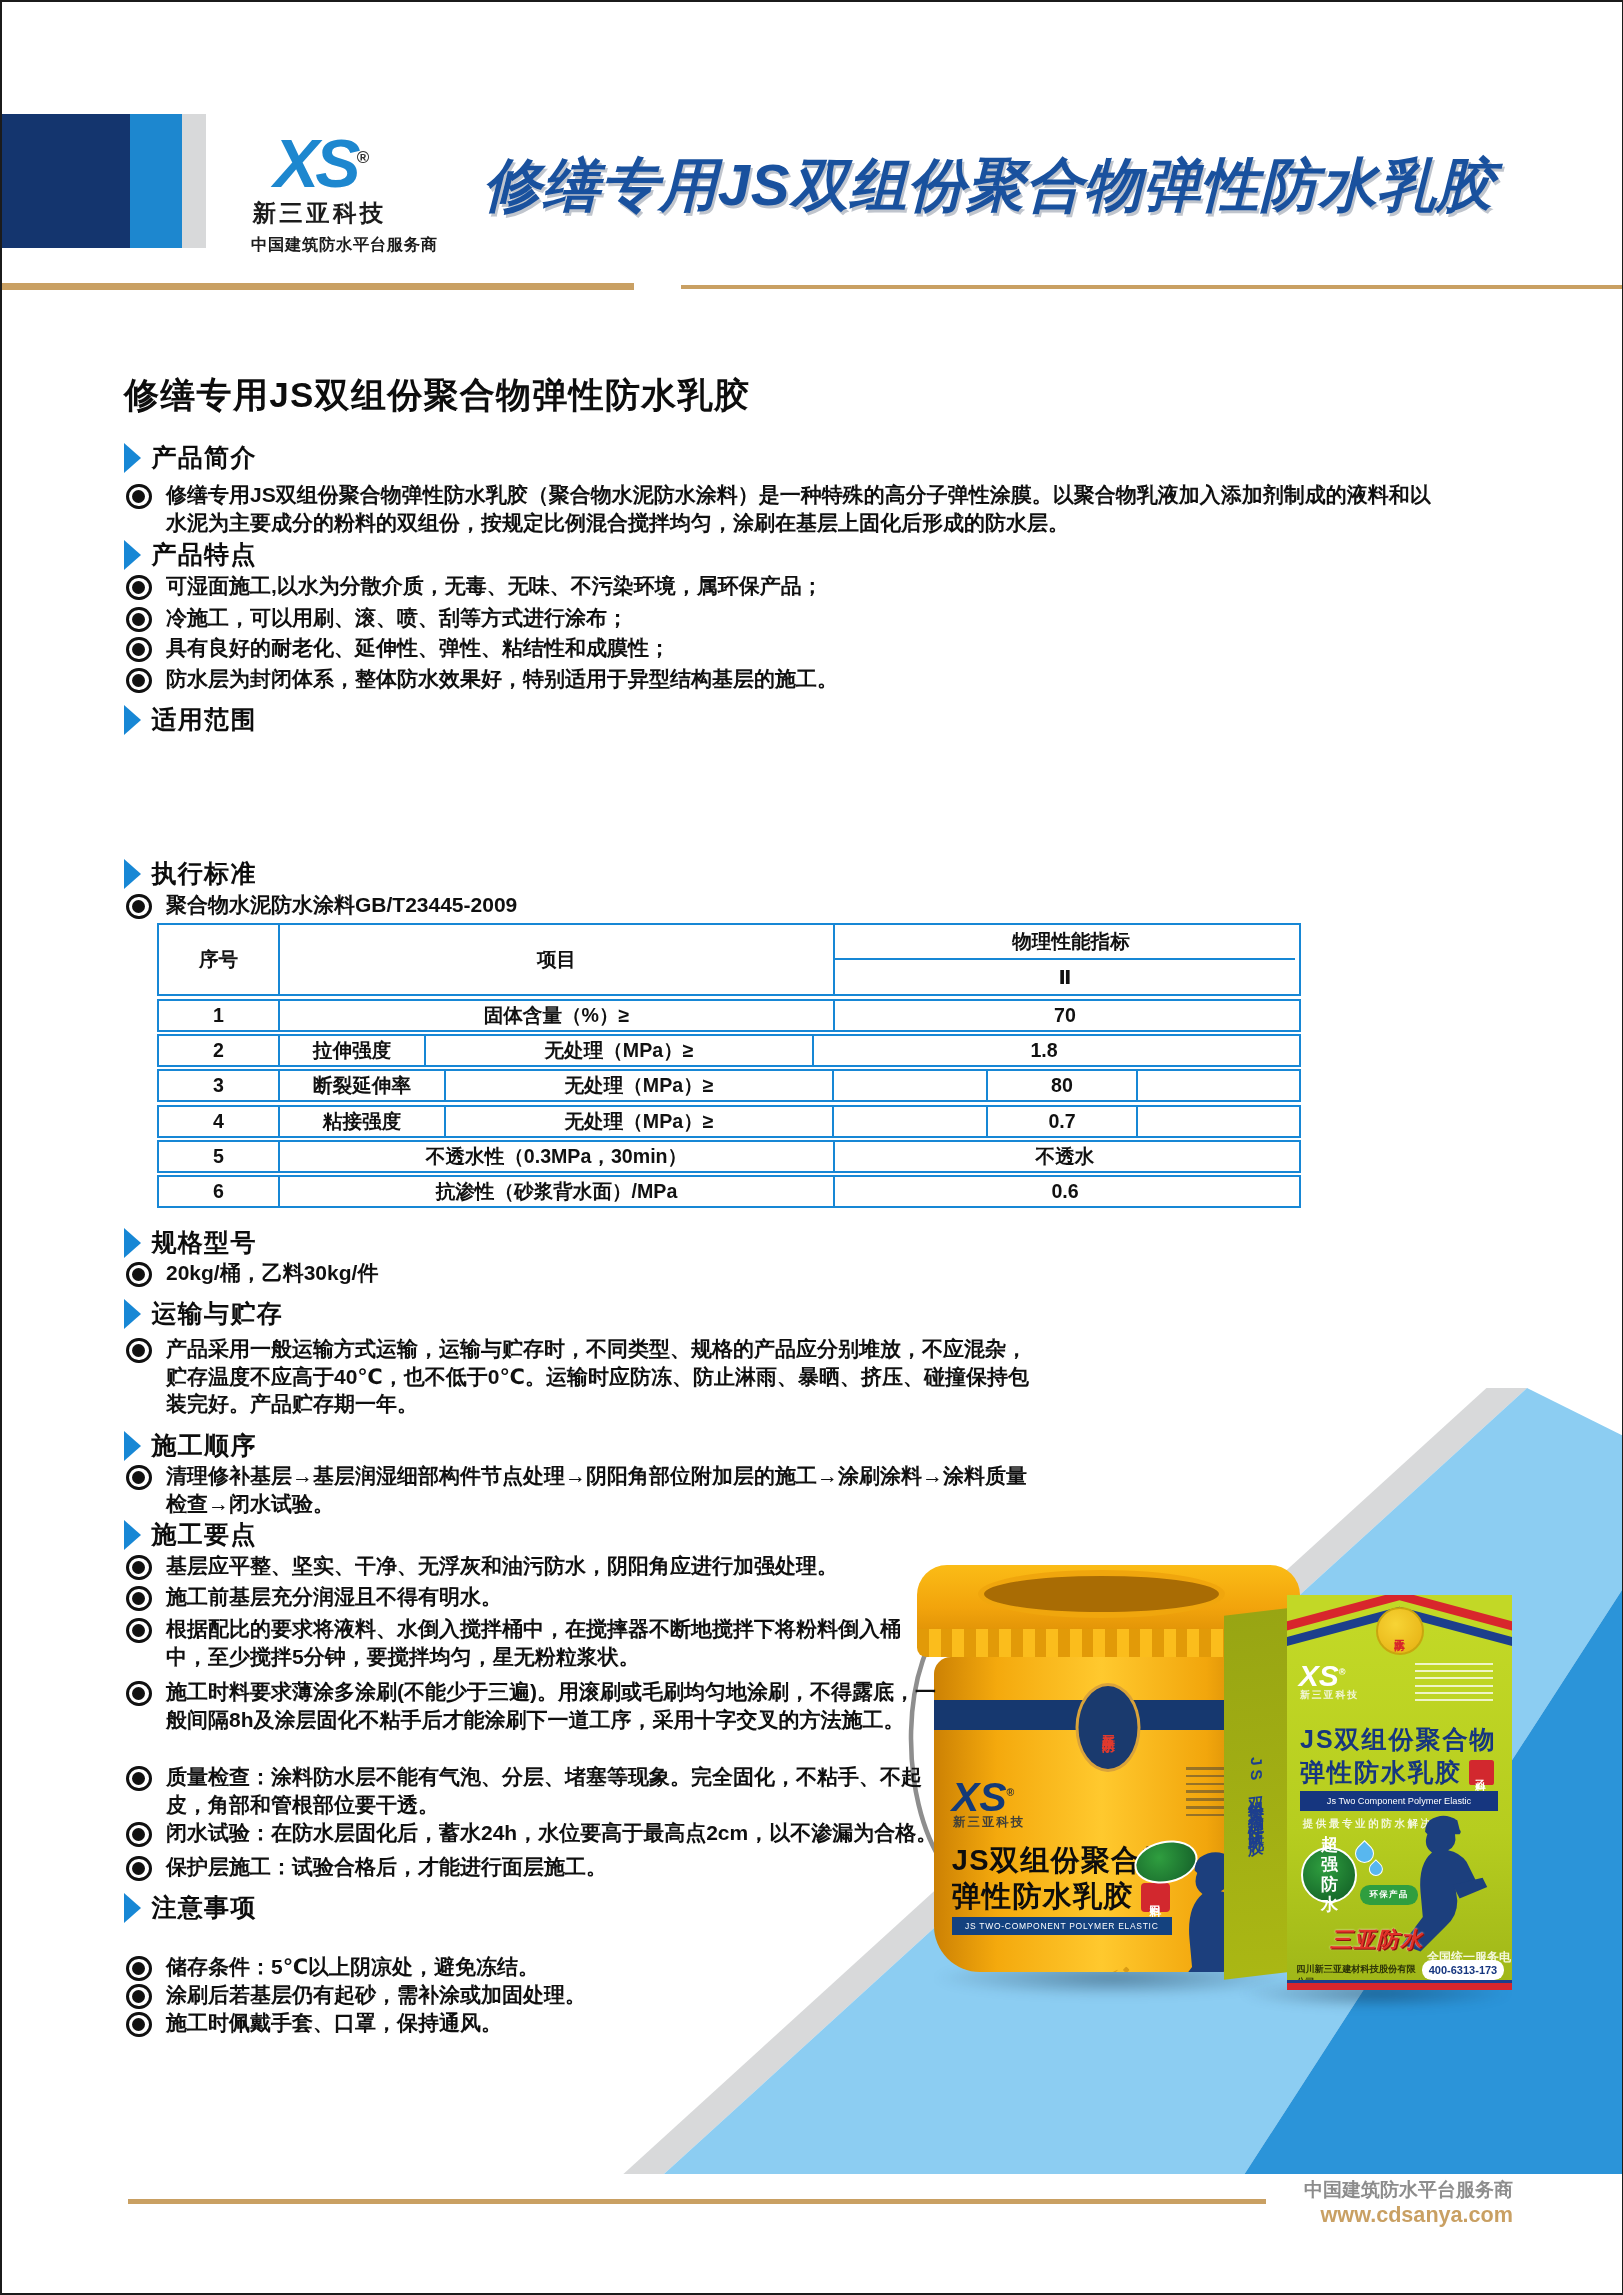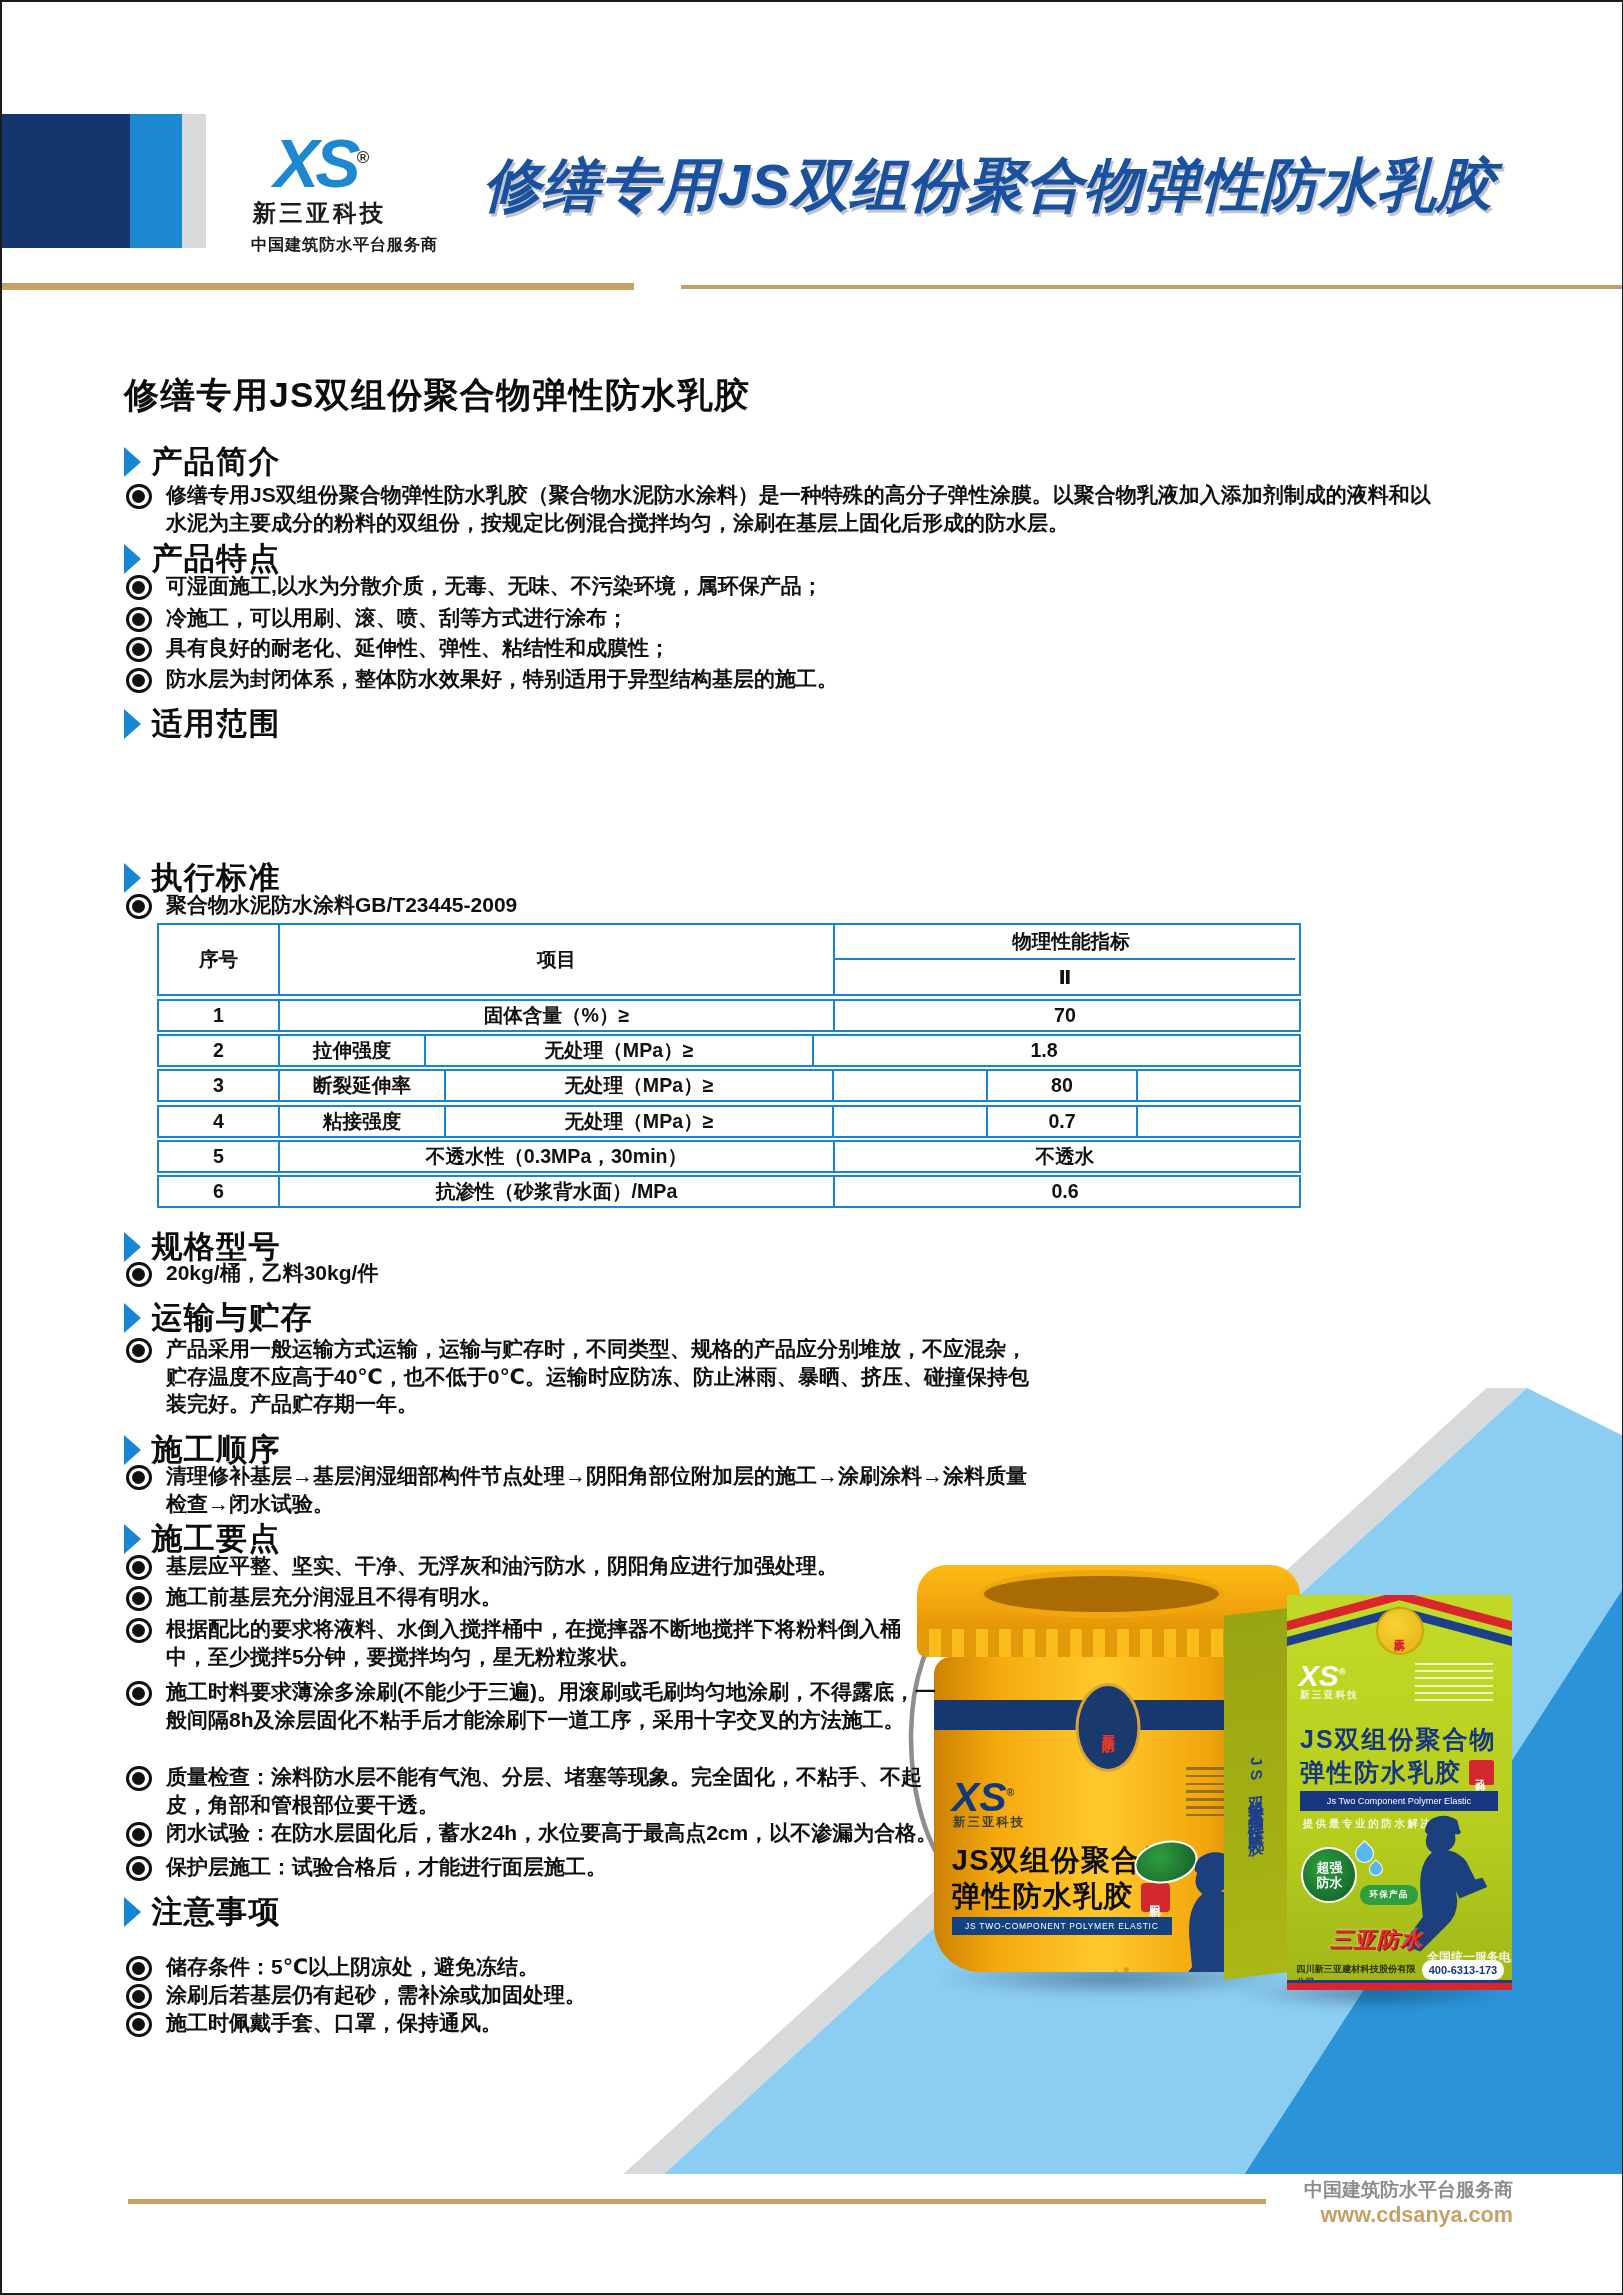--- a/index.html
+++ b/index.html
@@ -20,21 +20,21 @@
   .logo-tag{font-size:16.3px;font-weight:700;color:#1b1b1b;margin-top:5.2px;letter-spacing:0.7px;white-space:nowrap;}
   .hd-title{position:absolute;left:481px;top:145px;width:1118px;font-size:58px;font-weight:800;
             font-style:italic;color:#19519e;letter-spacing:0.7px;white-space:nowrap;
             text-shadow:2px 3.3px 0 rgba(130,140,155,.5);z-index:3;}
   .gold-l{position:absolute;left:0;top:281px;width:632px;height:7.2px;background:#c9a063;}
   .gold-r{position:absolute;left:679px;top:283px;width:945px;height:3.9px;background:#c9a063;}
   
   .doc-title{position:absolute;left:122px;top:370px;font-size:35px;font-weight:800;color:#0d0d0d;letter-spacing:1.3px;z-index:3;}
   .sec{position:absolute;left:122px;display:flex;align-items:center;gap:10.5px;z-index:3;}
   .tri{width:0;height:0;border-left:17.7px solid #1787d5;border-top:15px solid transparent;border-bottom:15px solid transparent;}
-  .sec-t{font-size:31px;font-weight:800;color:#0d0d0d;letter-spacing:1.3px;}
+  .sec-t{font-size:25px;font-weight:800;color:#0d0d0d;letter-spacing:1.3px;}
   .brow{position:absolute;left:124px;display:flex;align-items:flex-start;gap:14.4px;z-index:3;}
   .mark{flex:0 0 19.6px;width:19.6px;height:19.6px;border:3.3px solid #111;border-radius:50%;position:relative;margin-top:2.6px;}
   .mark::after{content:"";position:absolute;inset:3.3px;background:#111;border-radius:50%;}
   .btxt{font-size:21px;line-height:27.5px;font-weight:600;color:#101010;word-break:break-all;}
   
   .tbl{position:absolute;left:155px;top:921px;width:1144px;z-index:3;font-size:19.6px;font-weight:600;}
   .trow{position:absolute;left:0;display:flex;box-sizing:border-box;border:2.6px solid #1787d5;background:#fff;width:1144px;}
   .tc{box-sizing:border-box;display:flex;align-items:center;justify-content:center;text-align:center;}
   .tc+.tc{border-left:2px solid #1787d5;}
   .thdr-right{display:flex;flex-direction:column;}
@@ -90,21 +90,21 @@
   .x-xssub{position:absolute;left:13px;top:94px;font-size:9.8px;font-weight:700;color:#f2f6da;letter-spacing:2px;}
   .x-name1{position:absolute;left:13px;top:128px;font-size:25px;font-weight:800;color:#16367f;letter-spacing:2px;}
   .x-name2{position:absolute;left:13px;top:161px;display:flex;align-items:center;gap:6.5px;font-size:25px;font-weight:800;color:#16367f;letter-spacing:2px;}
   .tag-x{width:25px;height:25px;font-size:10.5px;border-radius:2.6px;}
   .x-en{position:absolute;left:13px;top:196px;width:198px;height:19.6px;background:#16367f;color:#fff;font-size:9.2px;
         display:flex;align-items:center;justify-content:center;}
   .x-slogan{position:absolute;left:15.7px;top:222px;font-size:10.5px;font-weight:700;color:#f4f8dd;letter-spacing:2.6px;}
   .x-badge1{position:absolute;left:14.4px;top:252px;width:56px;height:56px;border-radius:50%;
             background:radial-gradient(circle at 40% 35%,#2f9e3f,#0f5a24);border:2px solid #fff;
             display:flex;align-items:center;justify-content:center;box-sizing:border-box;}
-  .x-badge1 span{width:26px;font-size:13px;font-weight:800;color:#fff;line-height:15px;text-align:center;}
+  .x-badge1 span{width:26px;font-size:17px;font-weight:800;color:#fff;line-height:20px;text-align:center;}
   .drop{position:absolute;background:#58b7ef;border:1.3px solid #fff;border-radius:0 50% 50% 50%;transform:rotate(45deg);}
   .x-badge2{position:absolute;left:73px;top:290px;width:58px;height:19.6px;border-radius:9.8px;background:#2f9e3f;
             color:#fff;font-size:8.5px;font-weight:700;display:flex;align-items:center;justify-content:center;letter-spacing:1.3px;}
   .x-brand{position:absolute;left:43px;top:330px;font-size:22px;font-weight:900;font-style:italic;color:#e23128;
            text-shadow:1.3px 1.3px 0 #8c1410,0 0 2px #fff;letter-spacing:1.3px;}
   .x-hotlabel{position:absolute;left:140px;top:354px;font-size:12px;font-weight:700;color:#f4f8dd;}
   .x-hotline{position:absolute;left:135px;top:365px;width:82px;height:19.6px;background:#fff;border-radius:9.8px;
              display:flex;align-items:center;justify-content:center;font-size:11px;font-weight:800;color:#16367f;}
   .x-co{position:absolute;left:9.2px;top:368px;width:124px;font-size:9.2px;font-weight:700;color:#2c3308;}
   .x-blue{position:absolute;left:0;top:385px;width:225px;height:3.3px;background:#1c3f8c;}

